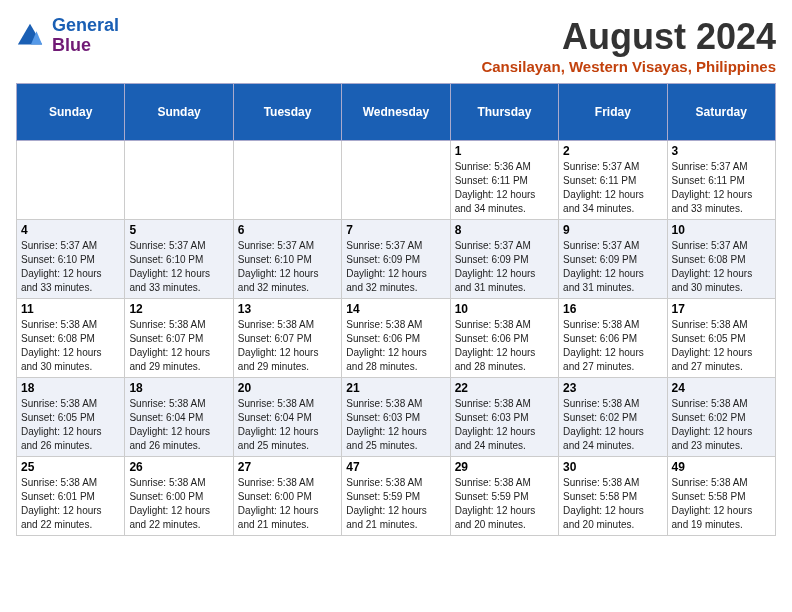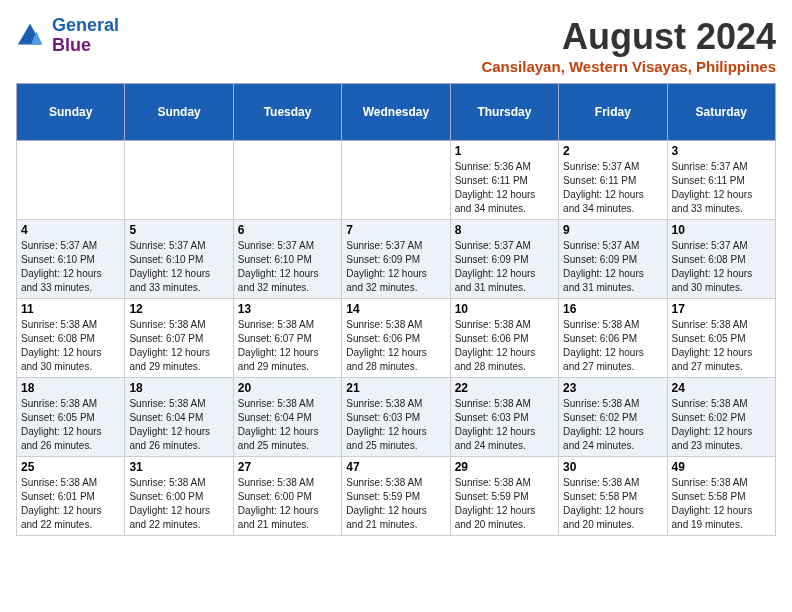--- a/index.html
+++ b/index.html
@@ -311,21 +311,21 @@
       </tr>
       <tr class="row-odd">
         <td>
           <span class="day-num">25</span>
           <div class="day-info" style="white-space: pre-line;">Sunrise: 5:38 AM
 Sunset: 6:01 PM
 Daylight: 12 hours
 and 22 minutes.</div>
         </td>
         <td>
-          <span class="day-num">31</span>
+          <span class="day-num">26</span>
           <div class="day-info" style="white-space: pre-line;">Sunrise: 5:38 AM
 Sunset: 6:00 PM
 Daylight: 12 hours
 and 22 minutes.</div>
         </td>
         <td>
           <span class="day-num">27</span>
           <div class="day-info" style="white-space: pre-line;">Sunrise: 5:38 AM
 Sunset: 6:00 PM
 Daylight: 12 hours

